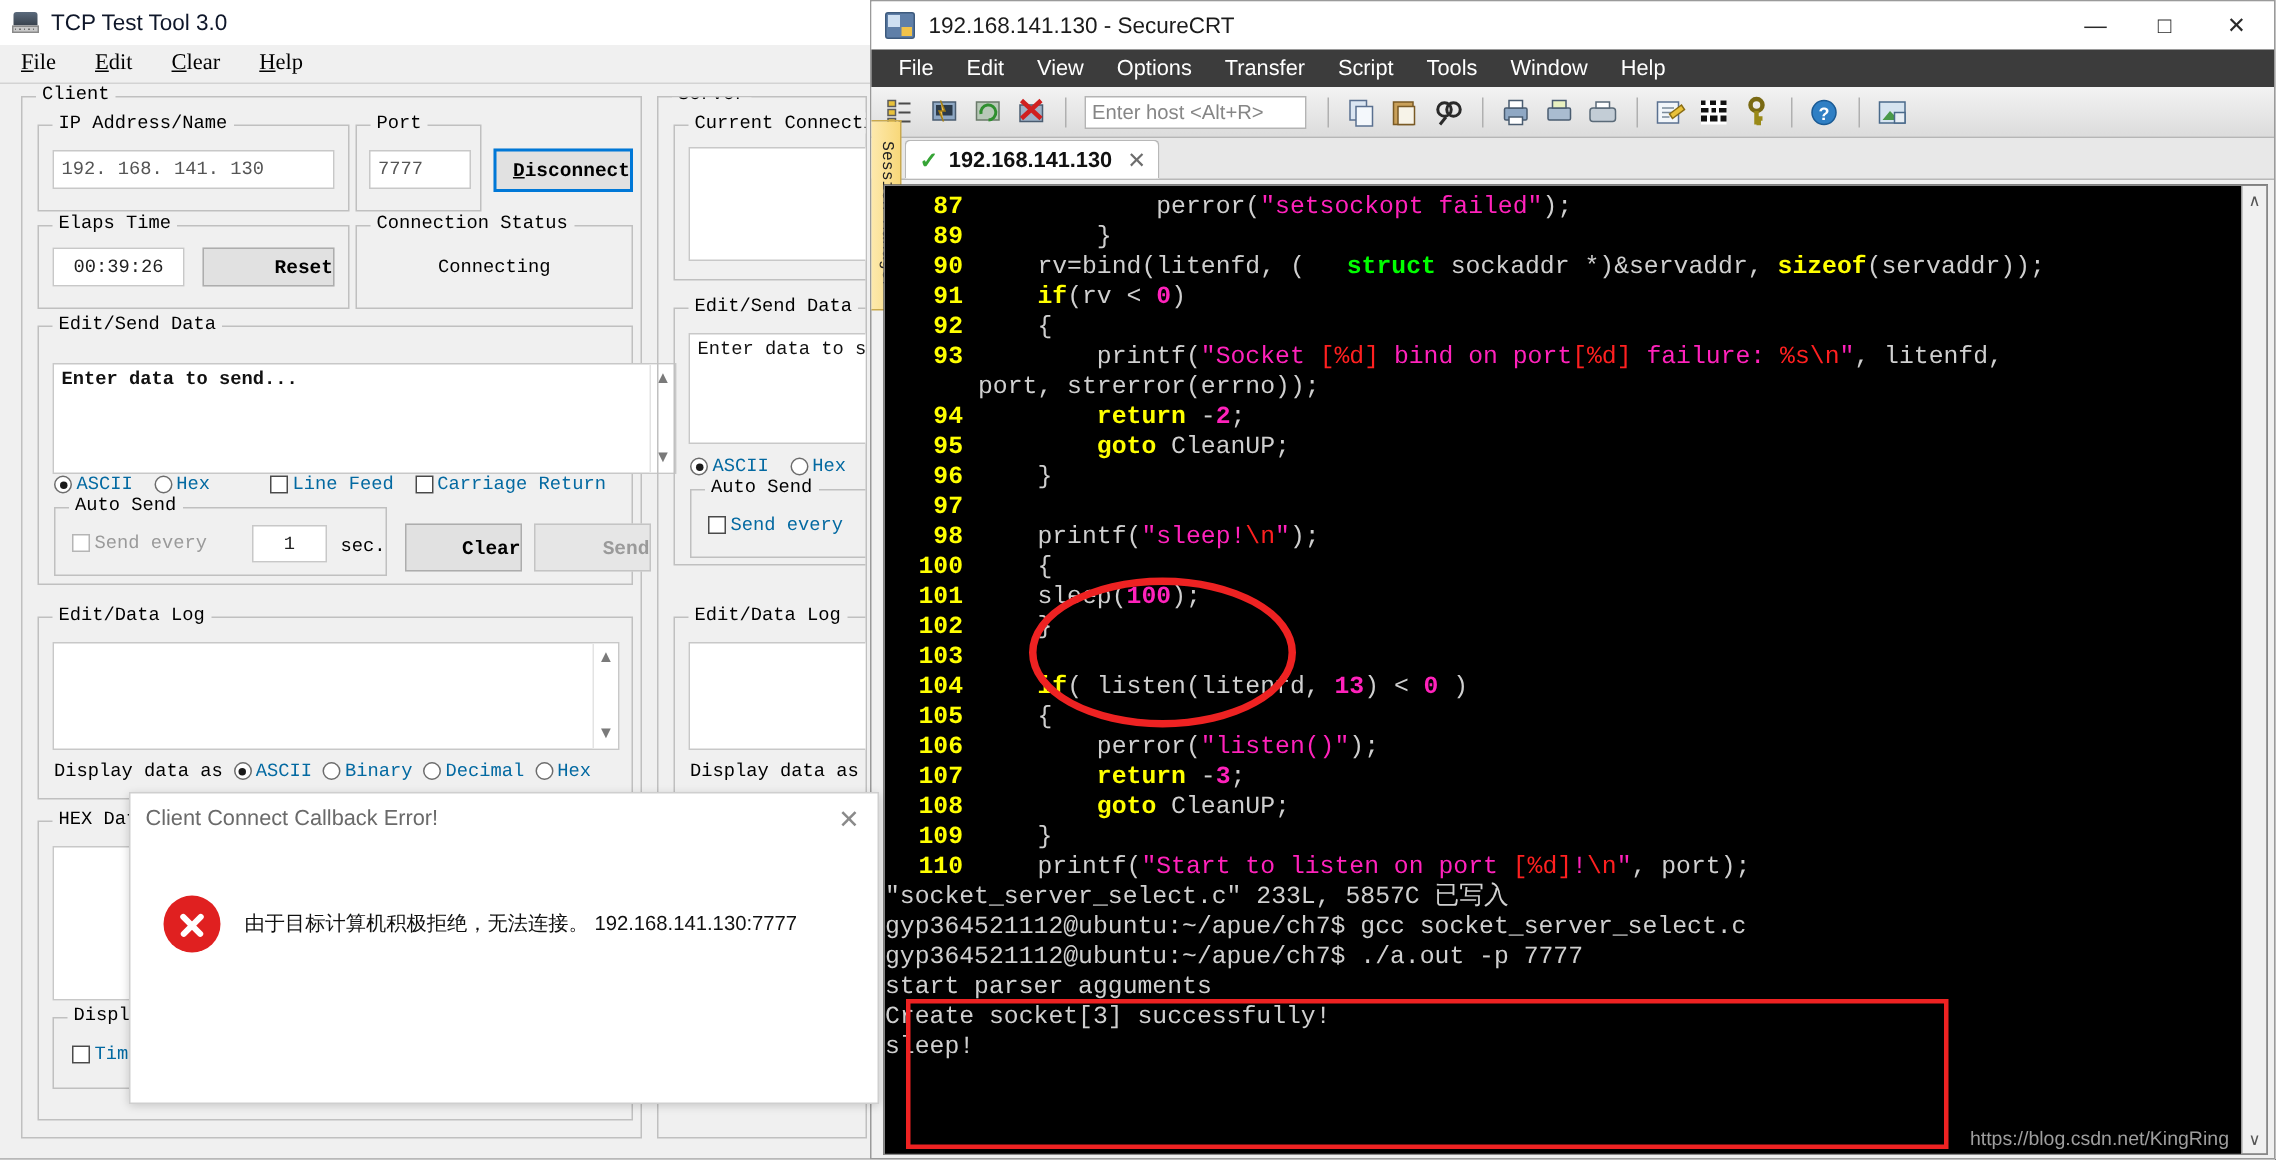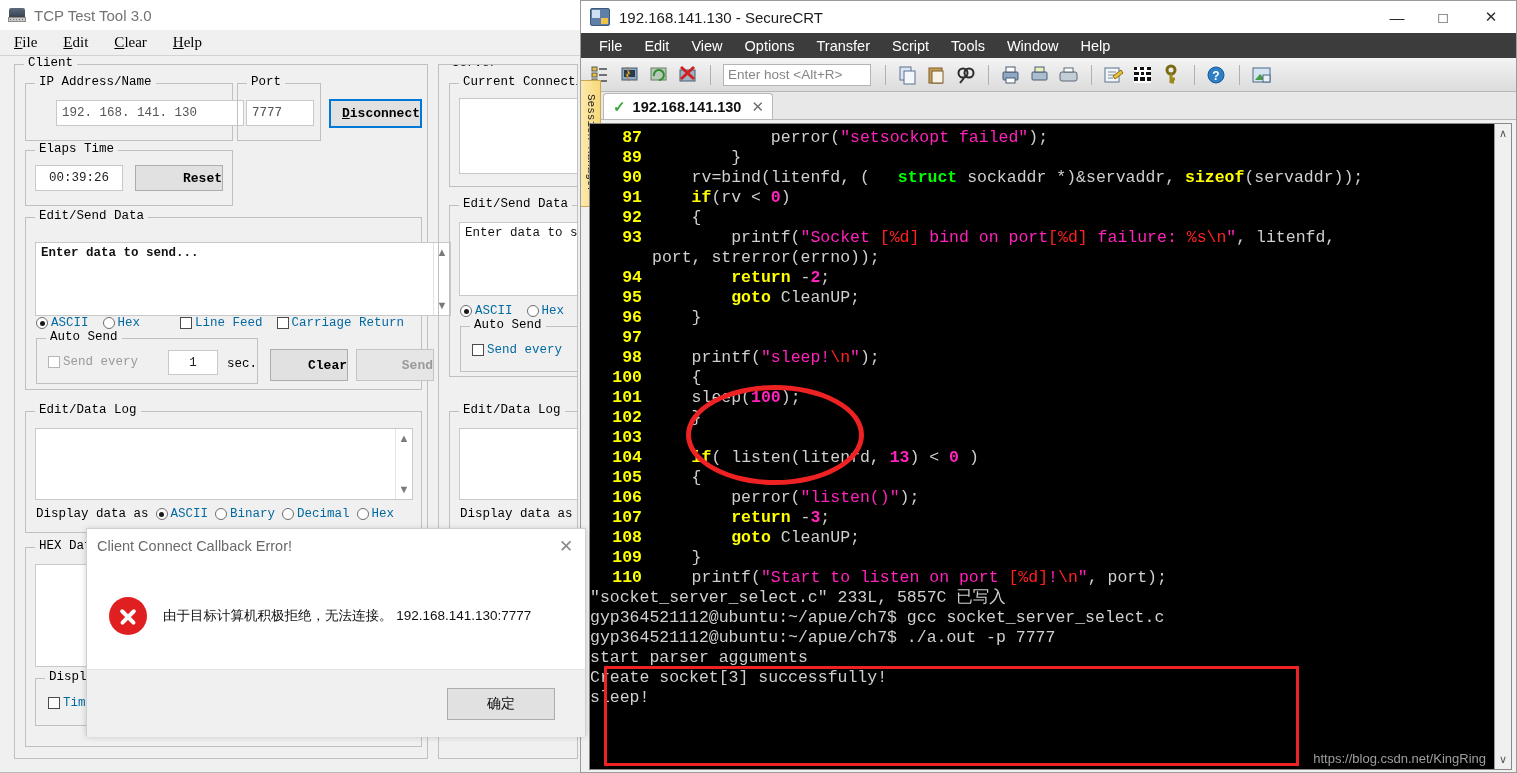--- a/index.html
+++ b/index.html
@@ -14,21 +14,21 @@
 
   
   #tcptool {
     position: absolute; left: 0; top: 0; width: 586px; height: 773px;
     background: #f0f0f0; border: 1px solid #b8b8b8; border-top: none; border-left: none;
   }
   #tcp-titlebar {
     height: 30px; background: #ffffff; display: flex; align-items: center;
     padding-left: 8px; gap: 8px;
   }
-  #tcp-title-text { font-size: 15px; color: #737373; font-family: "Liberation Sans", sans-serif; }
+  #tcp-title-text { font-size: 15px; color: #0f172a; font-family: "Liberation Sans", sans-serif; }
   .tcp-ico {
     width: 18px; height: 16px; position: relative; flex: 0 0 auto;
   }
   .tcp-ico .body { position:absolute; left:1px; top:1px; width:16px; height:9px;
     background: linear-gradient(#5b6a7c,#39424d); border-radius: 2px 2px 0 0;}
   .tcp-ico .base { position:absolute; left:0px; top:10px; width:18px; height:5px;
     background:#c9c9c9; border:1px solid #8a8a8a; }
   .tcp-ico .base::after { content:""; position:absolute; left:1px; top:1px; right:1px; bottom:1px;
     background: repeating-linear-gradient(90deg,#6f6f6f 0 1px,transparent 1px 3px); }
 
@@ -247,38 +247,42 @@
       <span><u>E</u>dit</span>
       <span><u>C</u>lear</span>
       <span><u>H</u>elp</span>
     </div>
 
     <div class="group" style="left:14px; top:64px; width:414px; height:695px;">
       <span class="glabel">Client</span>
 
       <div class="group" style="left:10px; top:18px; width:208px; height:58px;">
         <span class="glabel">IP Address/Name</span>
-        <div class="textbox" style="position:absolute; left:9px; top:16px; width:188px; height:26px;margin-left:21px;">192. 168. 141. 130</div>
+        <div class="textbox" style="position:absolute; left:9px; top:16px; width:188px; height:26px;">192. 168. 141. 130</div>
       </div>
 
       <div class="group" style="left:222px; top:18px; width:84px; height:58px;">
         <span class="glabel">Port</span>
         <div class="textbox" style="position:absolute; left:8px; top:16px; width:68px; height:26px;">7777</div>
       </div>
 
       <div class="btn primary" style="position:absolute; left:314px; top:34px; width:93px; height:29px;">
         <span><u>D</u>isconnect</span>
       </div>
 
       <div class="group" style="left:10px; top:85px; width:208px; height:56px;">
         <span class="glabel">Elaps Time</span>
         <div class="textbox dark" style="position:absolute; left:9px; top:14px; width:88px; height:26px; justify-content:center;">00:39:26</div>
         <div class="btn" style="position:absolute; left:109px; top:14px; width:88px; height:26px;">Reset</div>
       </div>
 
+      <div class="group" style="left:222px; top:85px; width:185px; height:56px;">
+        <span class="glabel">Connection Status</span>
+        <div class="mono" style="position:absolute; left:0; right:0; top:20px; text-align:center;">Connecting</div>
+      </div>
 
       <div class="group" style="left:10px; top:152px; width:397px; height:173px;">
         <span class="glabel">Edit/Send Data</span>
 
         <div class="ta" style="position:absolute; left:9px; top:24px; width:416px; height:74px;font-weight:bold;">
           <div class="ta-text">Enter data to send...</div>
           <div class="scrollbar">
             <span class="arr">▲</span>
             <span class="arr">▼</span>
           </div>
@@ -414,23 +418,20 @@
     </div>
 
     <div id="errdlg">
       <div id="errdlg-title">
         <span class="t">Client Connect Callback Error!</span>
         <span id="errdlg-close">✕</span>
       </div>
       <div id="errdlg-body">
         <span id="err-icon"></span>
         <span id="err-msg">由于目标计算机积极拒绝，无法连接。 192.168.141.130:7777</span>
-      </div>
-      <div id="errdlg-footer">
-        <div id="err-ok">确定</div>
       </div>
     </div>
   </div>
 
   <div id="crt">
 
     <div id="crt-titlebar">
       <span id="crt-icon">
         <span class="fr"></span>
           <span class="scr"></span>

